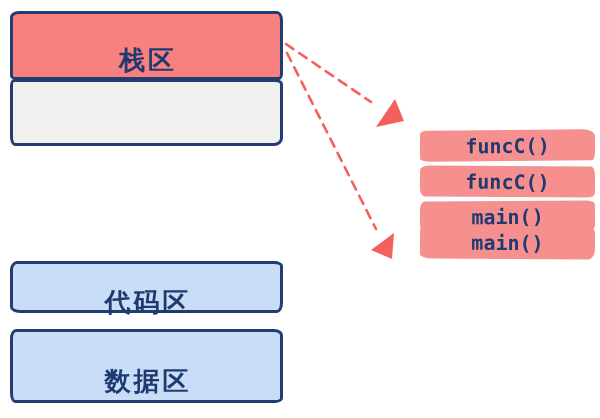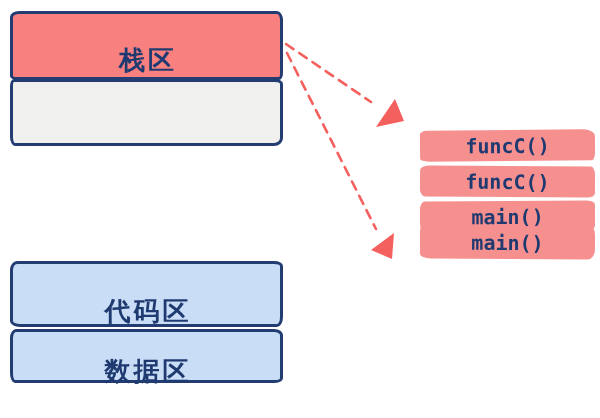--- a/index.html
+++ b/index.html
@@ -41,27 +41,26 @@
     top:79px;height:67px;
     background:var(--empty_fill);
     border-radius:4px 8px 9px 5px / 7px 5px 8px 9px;
   }
   .region-heap{
     top:147px;height:112px;
     background:var(--blue_fill);
     border-radius:10px 7px 9px 6px / 6px 10px 5px 9px;
   }
   .region-code{
-    top:261px;height:66px;
+    top:261px;height:52px;
     background:var(--blue_fill);
     border-radius:7px 9px 6px 10px / 9px 5px 10px 6px;
-    align-items:flex-end;
   }
   .region-data{
-    top:329px;height:54px;
+    top:329px;height:74px;
     background:var(--blue_fill);
     border-radius:6px 9px 8px 5px / 9px 6px 5px 10px;
   }
 
   
   .frame{
     position:absolute;
     left:420px;
     width:175px;height:31px;
     background:var(--frame_fill);

